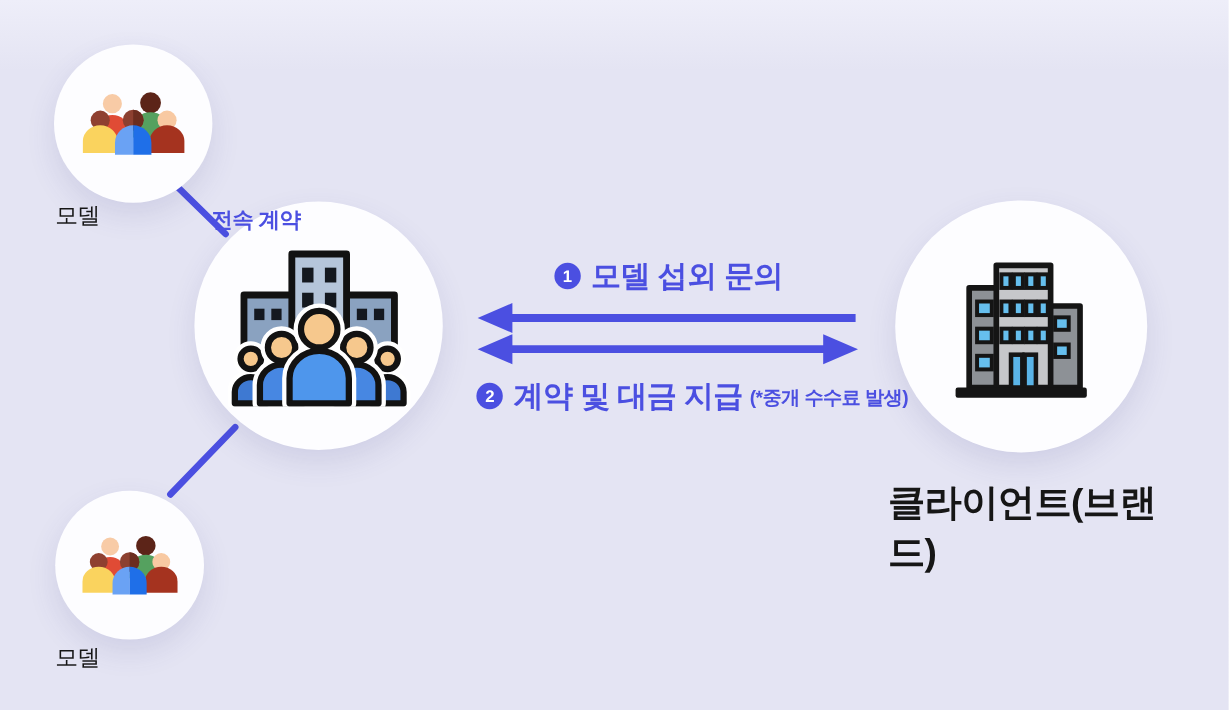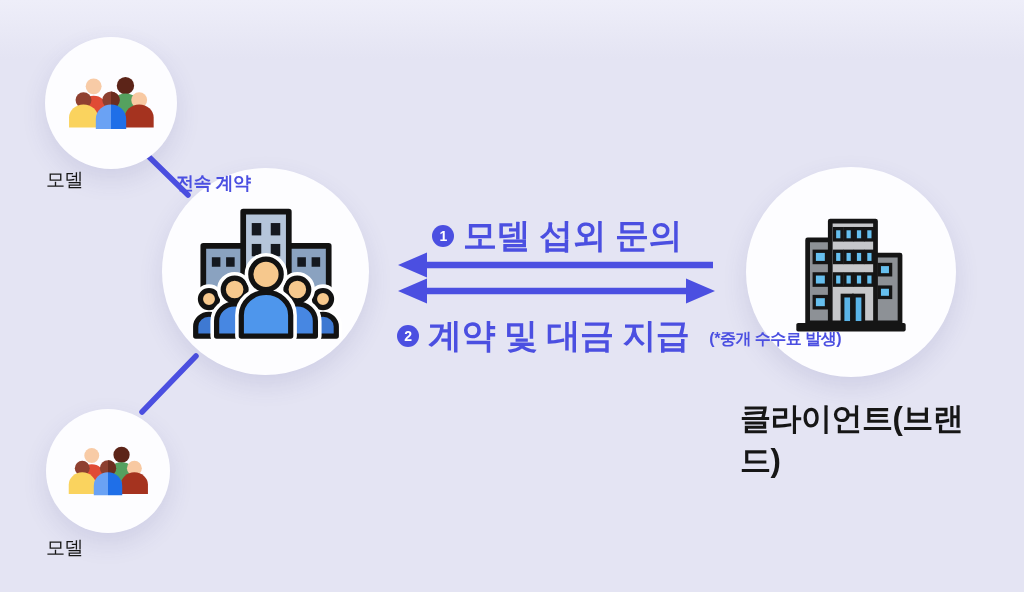--- a/index.html
+++ b/index.html
@@ -63,28 +63,28 @@
     display: flex;
     align-items: center;
     color: #4b4fe1;
     z-index: 3;
     letter-spacing: -0.5px;
   }
   .caption-inquiry { left: 400px; top: 213px; width: 314px; justify-content: center; }
   .caption-payment { left: 397px; top: 313px; }
 
   .caption-main {
-    font-size: 34px;
+    font-size: 25px;
     font-weight: 700;
     white-space: nowrap;
   }
   .caption-note {
     font-size: 16px;
     font-weight: 700;
-    margin-left: 20px;
+    margin-left: 6px;
     padding-top: 6px;
     white-space: nowrap;
   }
   .num-badge {
     display: inline-flex;
     align-items: center;
     justify-content: center;
     width: 22px; height: 22px;
     min-width: 22px;
     border-radius: 50%;

